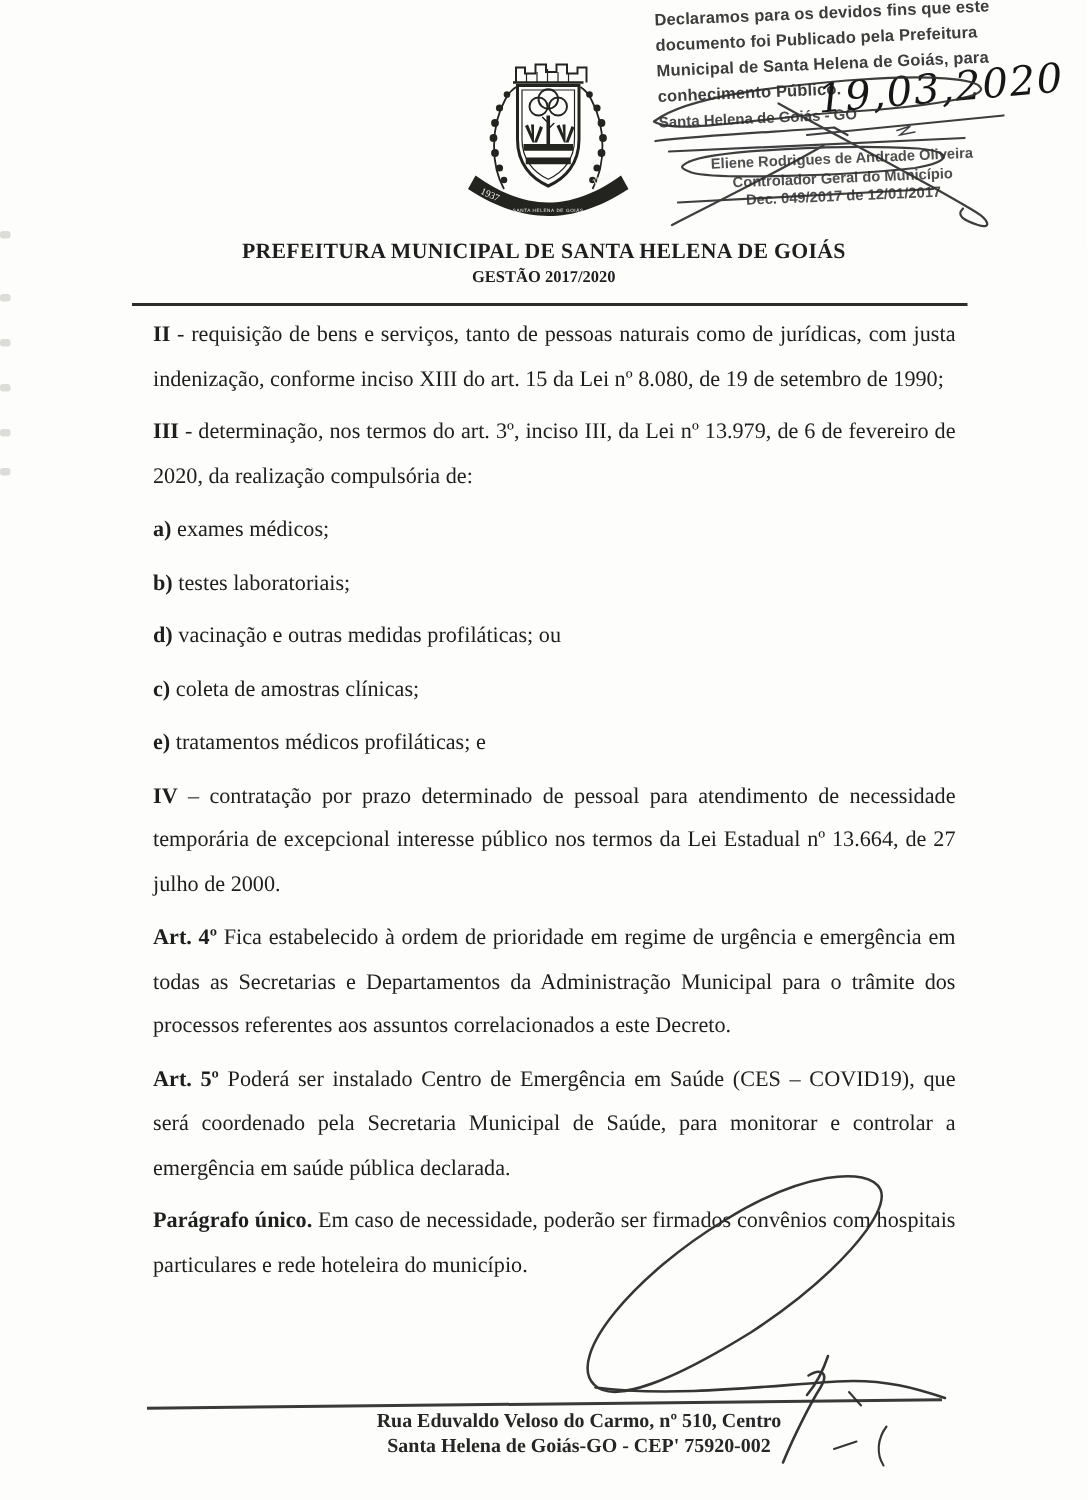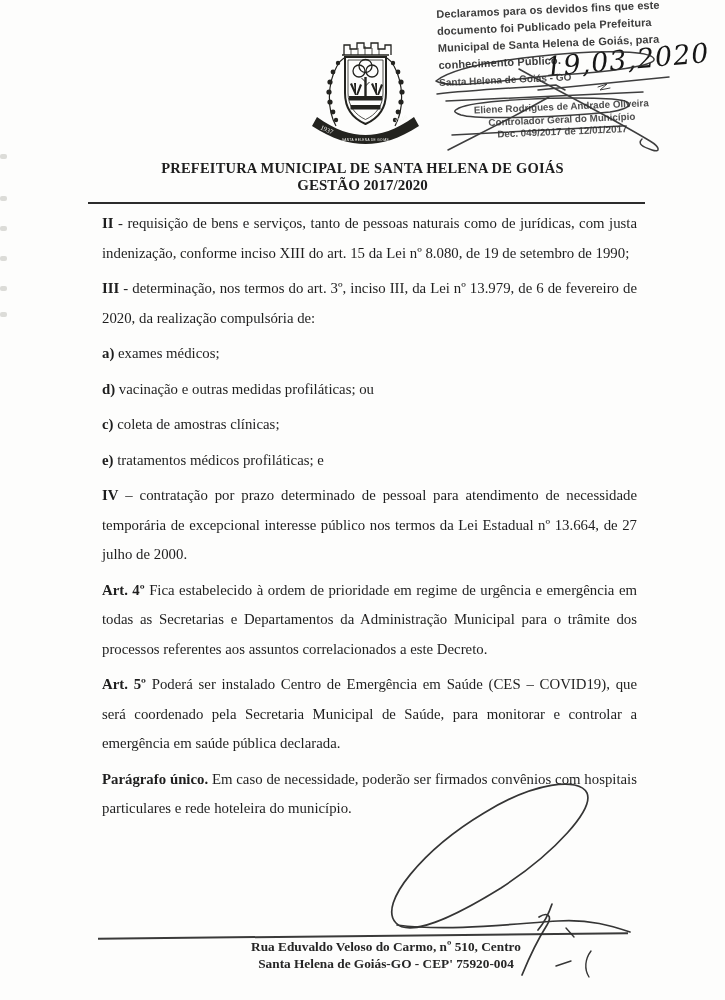--- a/index.html
+++ b/index.html
@@ -21,21 +21,21 @@
   .stamp-sign div{font-size:9.8px;line-height:12.5px;white-space:nowrap;}
   .hand-date{
     position:absolute;left:545px;top:44px;z-index:4;
     font-family:"DejaVu Serif", serif;font-style:italic;
     font-size:27px;letter-spacing:1px;color:#161616;
     transform:rotate(-5deg);white-space:nowrap;
   }
   
   .title-block{position:absolute;left:0;top:160px;width:100%;text-align:center;}
   .doc-title{font-size:14.5px;font-weight:bold;line-height:17px;letter-spacing:.2px;}
-  .doc-subtitle{font-size:15px;font-weight:bold;line-height:17px;}
+  .doc-subtitle{font-size:11px;font-weight:bold;line-height:17px;}
   .top-rule{position:absolute;left:88px;top:202px;width:557px;height:2px;background:#2c2c2c;}
   
   .doc-body{position:absolute;left:90px;top:209px;width:547px;font-size:14.8px;}
   .para{text-align:justify;text-align-last:left;line-height:29.5px;margin:0 0 6px 12px;}
   .para b{font-weight:bold;}
   
   .footer-rule{position:absolute;left:98px;top:935px;width:530px;height:2px;background:#3a3a3a;transform:rotate(-0.6deg);}
   .footer-text{position:absolute;left:0;top:938px;width:100%;text-align:center;font-size:13.3px;font-weight:600;color:#262626;}
   .footer-text div{line-height:17px;padding-left:47px;}
   
@@ -120,33 +120,34 @@
   <div class="title-block">
     <div class="doc-title">PREFEITURA MUNICIPAL DE SANTA HELENA DE GOIÁS</div>
     <div class="doc-subtitle">GESTÃO 2017/2020</div>
   </div>
   <div class="top-rule"></div>
 
   <div class="doc-body" id="doc-body">
       <div class="para"><b>II</b><span> - requisição de bens e serviços, tanto de pessoas naturais como de jurídicas, com justa indenização, conforme inciso XIII do art. 15 da Lei nº 8.080, de 19 de setembro de 1990;</span></div>
       <div class="para"><b>III</b><span> - determinação, nos termos do art. 3º, inciso III, da Lei nº 13.979, de 6 de fevereiro de 2020, da realização compulsória de:</span></div>
       <div class="para"><b>a)</b><span> exames médicos;</span></div>
+      <div class="para"><b>b)</b><span> testes laboratoriais;</span></div>
       <div class="para"><b>d)</b><span> vacinação e outras medidas profiláticas; ou</span></div>
       <div class="para"><b>c)</b><span> coleta de amostras clínicas;</span></div>
       <div class="para"><b>e)</b><span> tratamentos médicos profiláticas; e</span></div>
       <div class="para"><b>IV</b><span> – contratação por prazo determinado de pessoal para atendimento de necessidade temporária de excepcional interesse público nos termos da Lei Estadual nº 13.664, de 27 julho de 2000.</span></div>
       <div class="para"><b>Art. 4º</b><span> Fica estabelecido à ordem de prioridade em regime de urgência e emergência em todas as Secretarias e Departamentos da Administração Municipal para o trâmite dos processos referentes aos assuntos correlacionados a este Decreto.</span></div>
       <div class="para"><b>Art. 5º</b><span> Poderá ser instalado Centro de Emergência em Saúde (CES – COVID19), que será coordenado pela Secretaria Municipal de Saúde, para monitorar e controlar a emergência em saúde pública declarada.</span></div>
       <div class="para"><b>Parágrafo único.</b><span> Em caso de necessidade, poderão ser firmados convênios com hospitais particulares e rede hoteleira do município.</span></div>
     </div>
 
   <div class="footer-rule"></div>
   <div class="footer-text">
     <div>Rua Eduvaldo Veloso do Carmo, nº 510, Centro</div>
-    <div>Santa Helena de Goiás-GO - CEP' 75920-004</div>
+    <div>Santa Helena de Goiás-GO - CEP' 75920-002</div>
   </div>
 
   <svg class="sig-overlay" viewBox="0 0 725 1000">
     <g stroke="#2e2e2e" fill="none" stroke-width="1.5" stroke-linecap="round" opacity="0.92">
       <path d="M436,81 C458,64 520,57 574,53 C618,50 652,52 654,59 C656,66 608,72 558,75 C506,79 450,90 436,81"></path>
       <path d="M437,94 C472,90 516,88 556,85 L565,90"></path>
       <path d="M538,90 L669,77"></path>
       <path d="M519,69 C560,92 612,118 650,141 C660,147 661,153 652,150 C643,147 637,144 642,139"></path>
       <path d="M549,97 C516,116 477,135 448,150"></path>
       <path d="M446,101 L643,92"></path>

